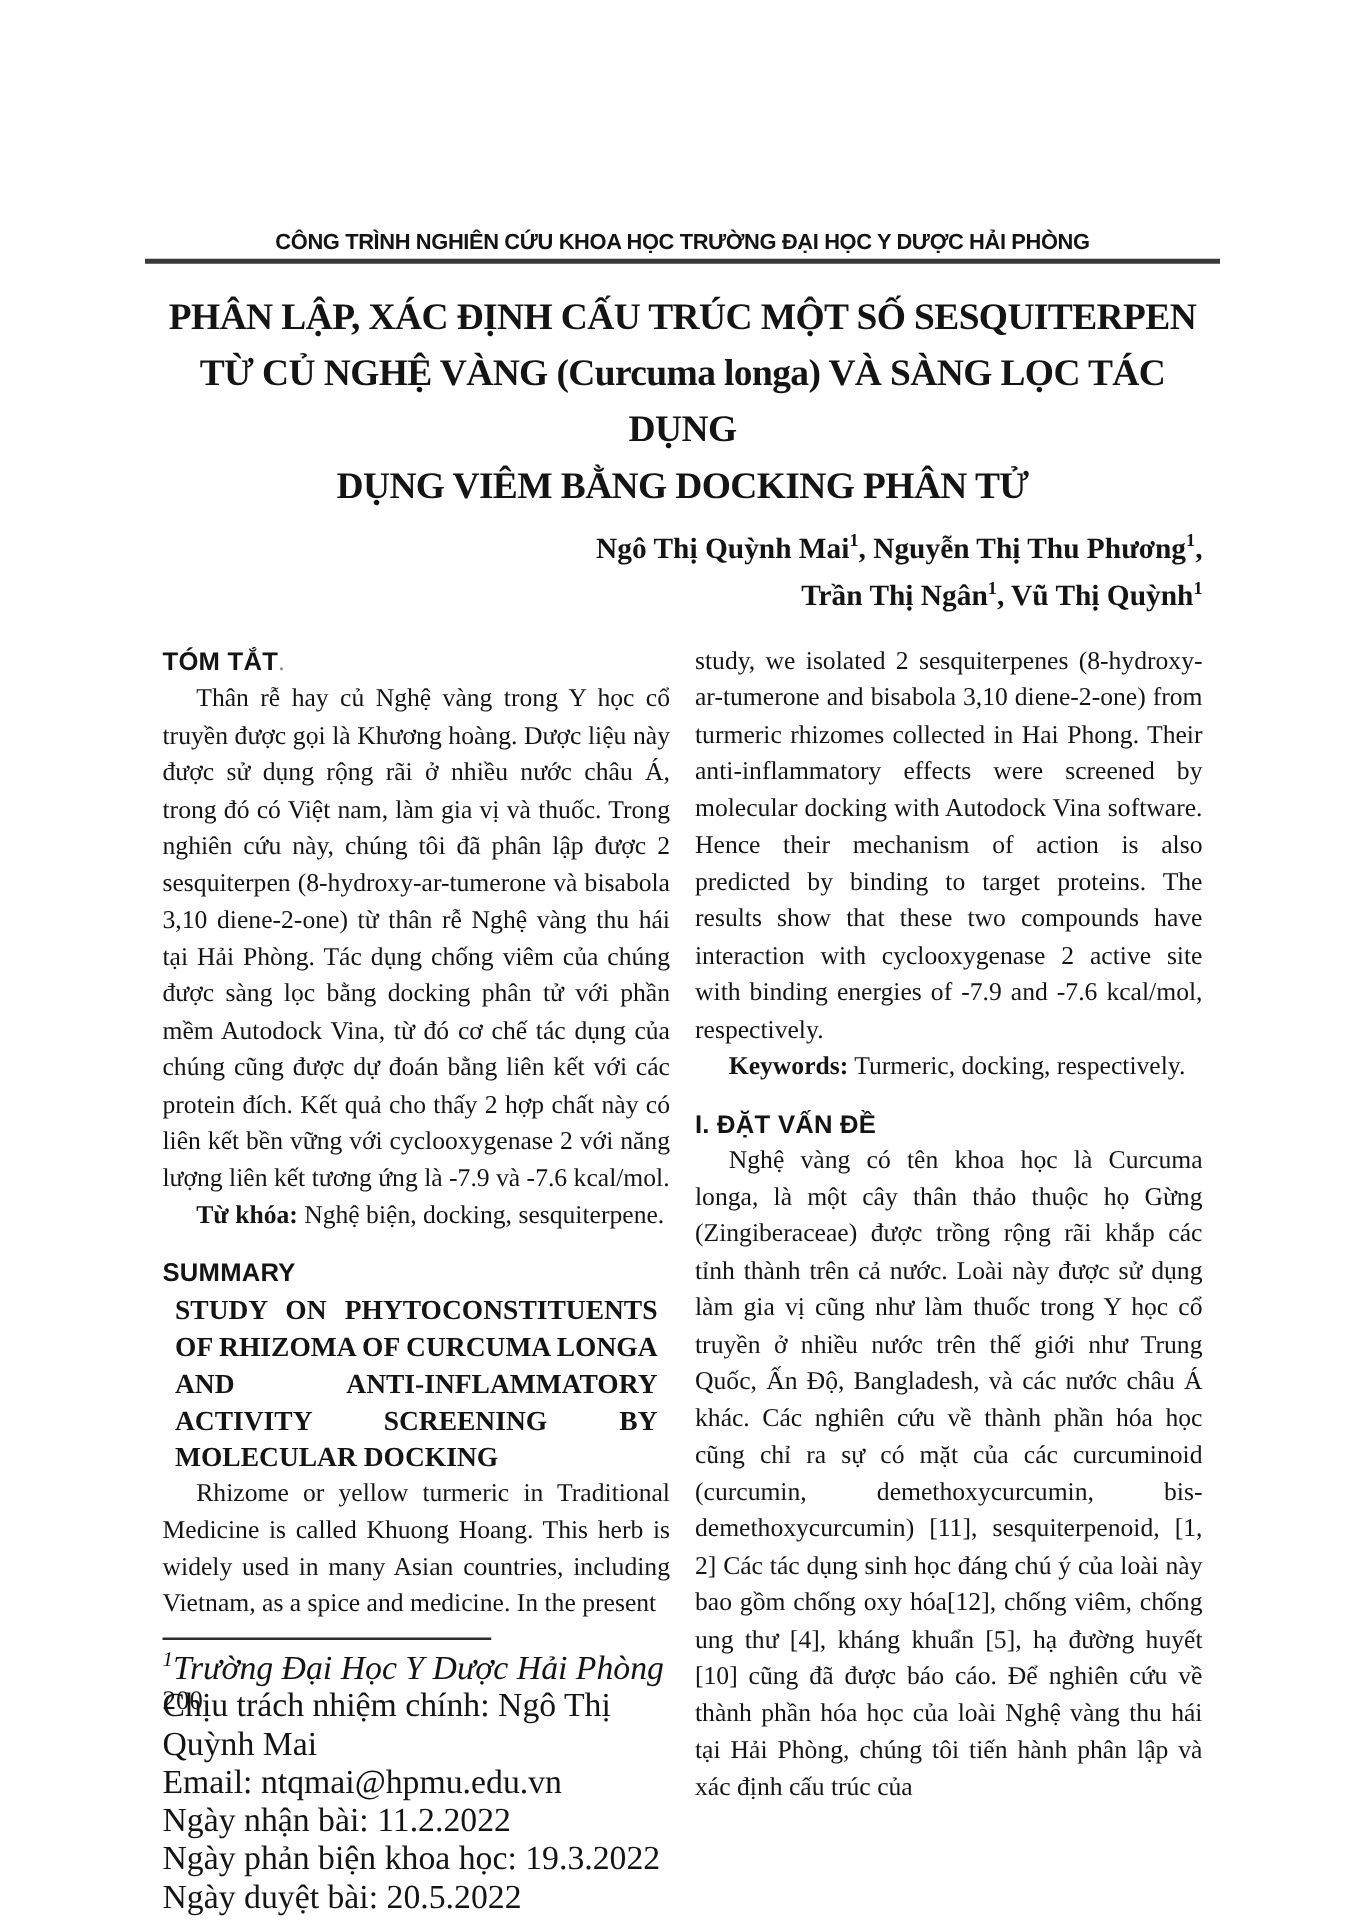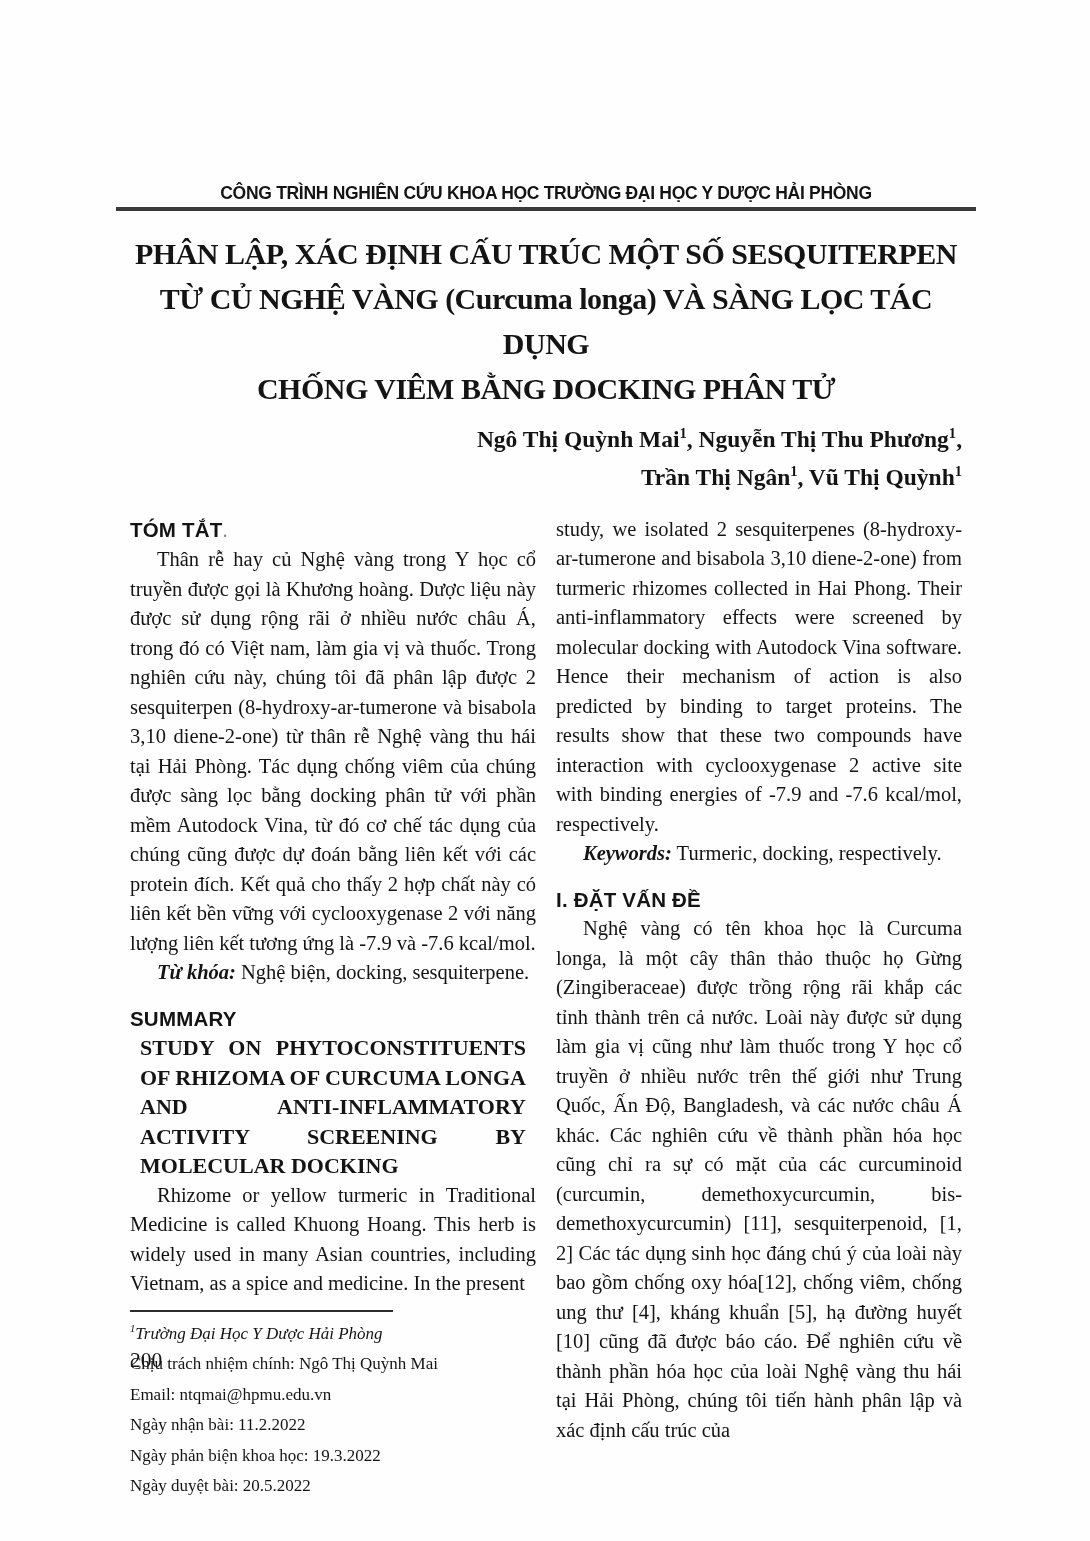--- a/index.html
+++ b/index.html
@@ -66,30 +66,30 @@
     letter-spacing: 0.2px;
   }
   .dim-dot { color: #8a8a8a; font-family: "Liberation Serif", serif; font-weight: 400; }
 
   .summary-center-title {
     font-weight: 700;
     font-size: 22px;
     line-height: 29.5px;
     padding: 0 10px;
   }
-  .bi { font-weight: 700; font-style: italic; }
+  .bi { font-weight: 700; }
   .gap { height: 16px; }
 
   .fn-rule {
     width: 263px;
     border: 0;
     border-top: 2.5px solid #2c2c2c;
     margin: 11px 0 7px 0;
   }
-  .footnote { font-size: 17px; line-height: 30.5px; text-align: left; }
+  .footnote { font-size: 27px; line-height: 30.5px; text-align: left; }
   .fn-aff { font-style: italic; }
 
   .page-number {
     position: absolute;
     left: 130px;
     top: 1348px;
     font-size: 21.5px;
   }
 </style>
 </head>
@@ -97,21 +97,21 @@
 
 <div class="page">
   <div class="content">
 
     <div class="masthead">CÔNG TRÌNH NGHIÊN CỨU KHOA HỌC TRƯỜNG ĐẠI HỌC Y DƯỢC HẢI PHÒNG</div>
     <div class="rule"></div>
 
     <div class="paper-title">
       <span class="t-line">PHÂN LẬP, XÁC ĐỊNH CẤU TRÚC MỘT SỐ SESQUITERPEN</span>
       <span class="t-line">TỪ CỦ NGHỆ VÀNG (Curcuma longa) VÀ SÀNG LỌC TÁC DỤNG</span>
-      <span class="t-line">CHỐNG VIÊM BẰNG DOCKING PHÂN TỬ</span>
+      <span class="t-line">DỤNG VIÊM BẰNG DOCKING PHÂN TỬ</span>
     </div>
 
     <div class="authors">
       <div><span>Ngô Thị Quỳnh Mai</span><sup>1</sup><span>, Nguyễn Thị Thu Phương</span><sup>1</sup><span>,</span></div>
       <div><span>Trần Thị Ngân</span><sup>1</sup><span>, Vũ Thị Quỳnh</span><sup>1</sup></div>
     </div>
 
     <div class="columns">
 
       <div class="col">

